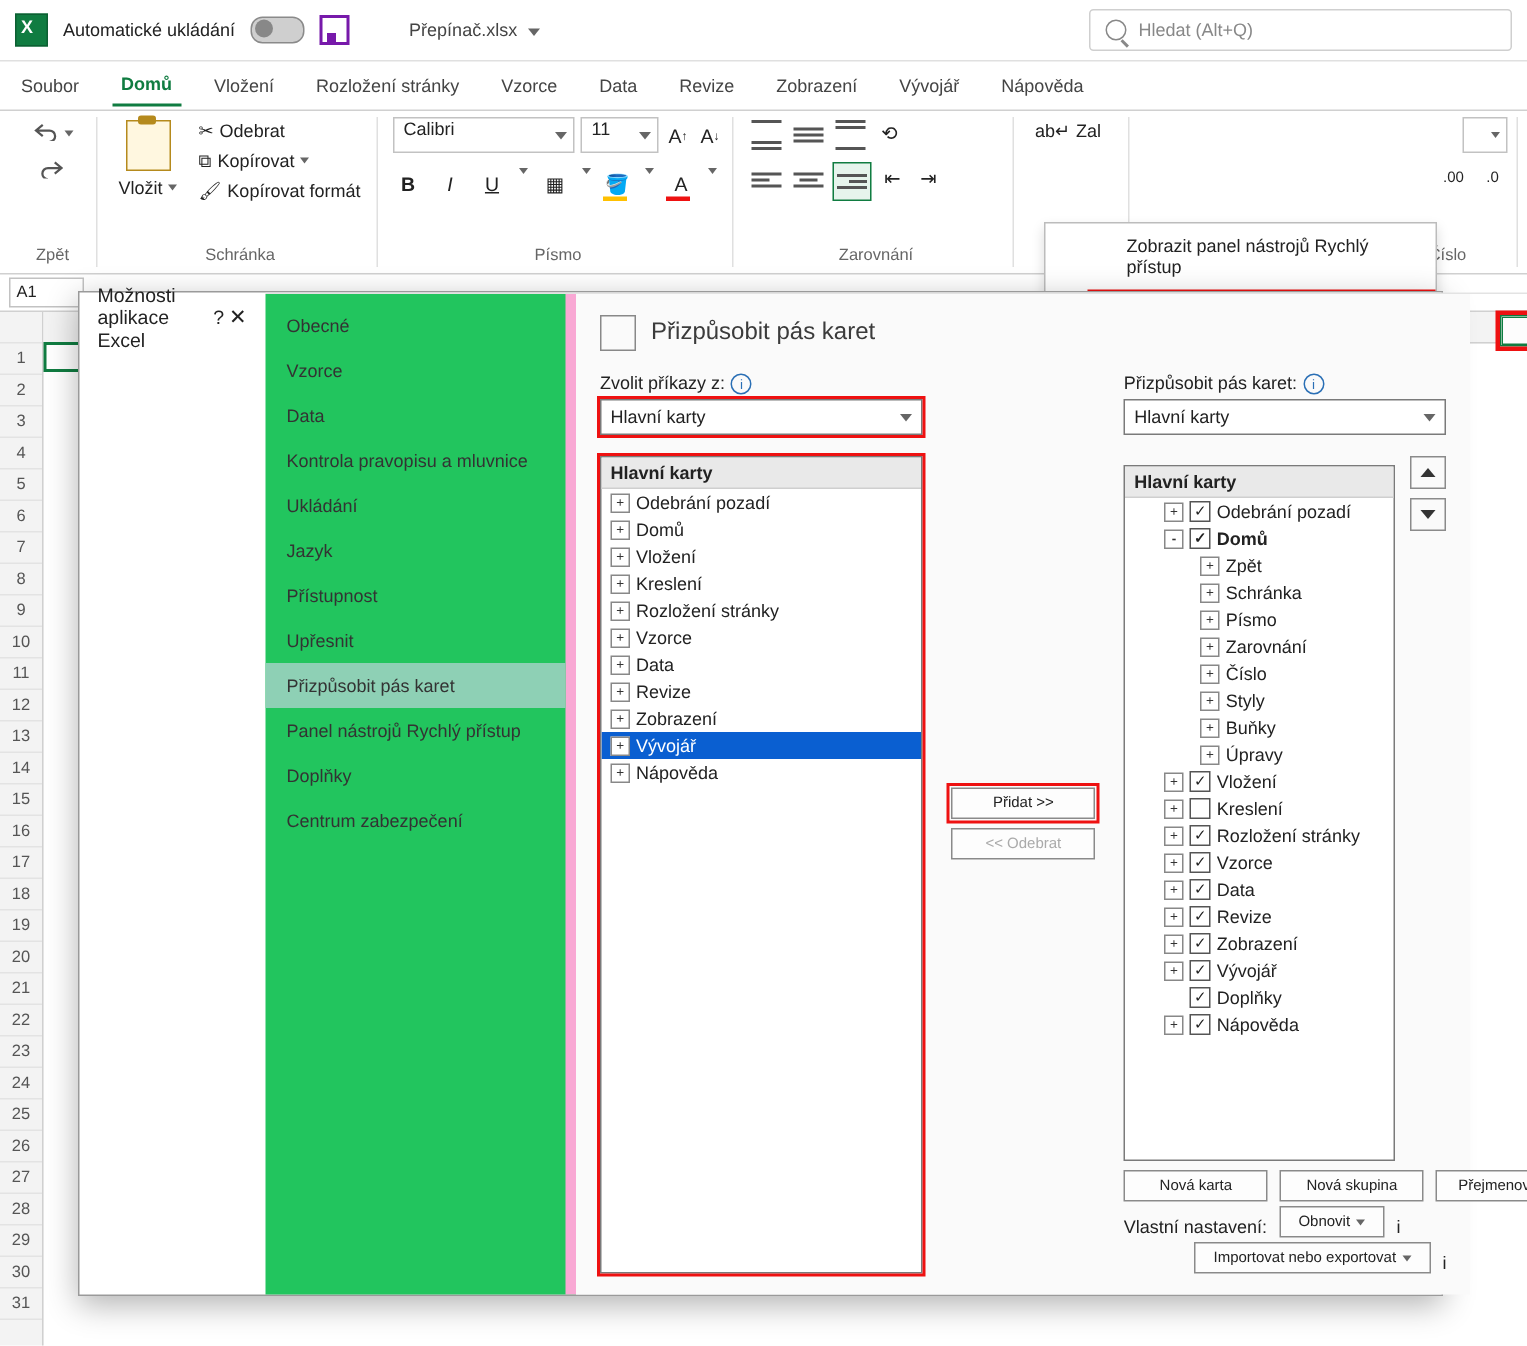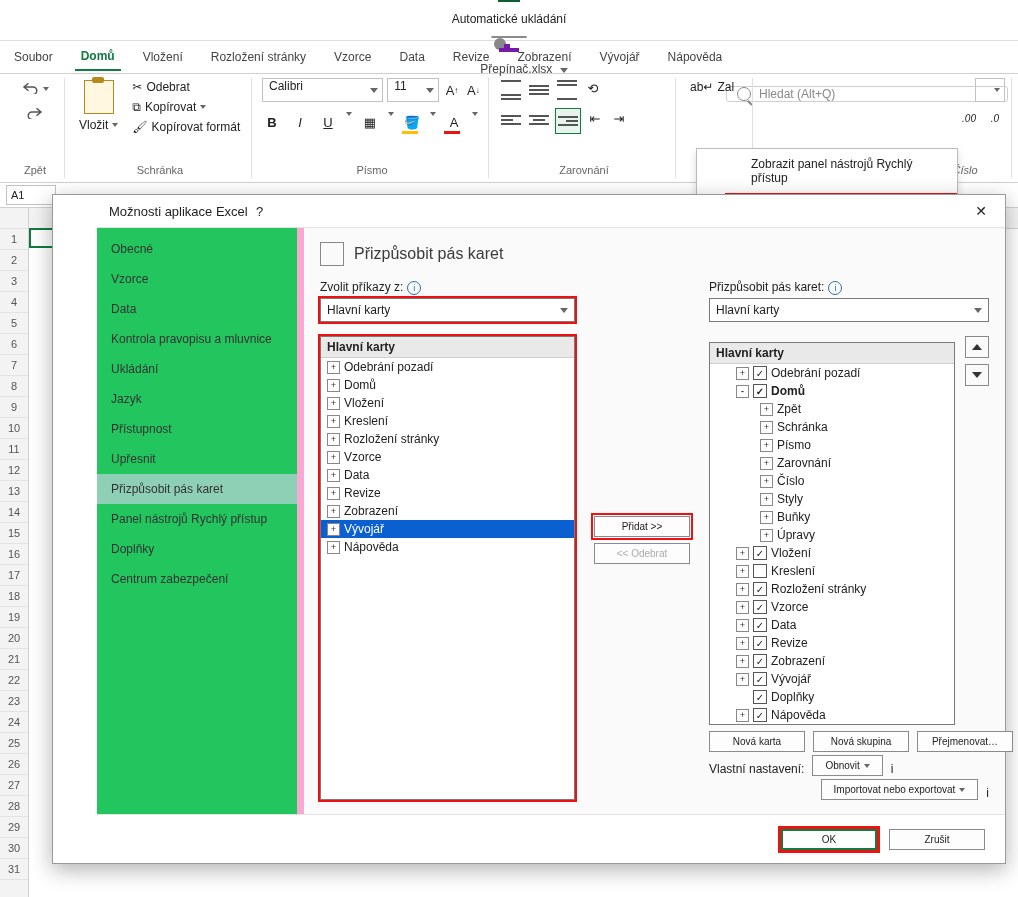--- a/index.html
+++ b/index.html
@@ -1,19 +1,19 @@
 <!DOCTYPE html>
 <html><head>
 <meta charset="utf-8">
 <style>
   html,body{margin:0;padding:0;font-family:"Segoe UI",Arial,sans-serif;font-size:12px;color:#222;background:#fff;}
   body{width:1018px;height:897px;position:relative;overflow:hidden;}
 
   
-  .titlebar{height:40px;display:flex;align-items:center;padding:0 10px;gap:10px;border-bottom:1px solid #e0e0e0;flex-direction:column;}
+  .titlebar{height:40px;display:flex;align-items:center;padding:0 10px;gap:10px;border-bottom:1px solid #e0e0e0;}
   .app-icon{width:20px;height:20px;background:#107c41;border:1px solid #0d5f33;position:relative;}
   .app-icon::after{content:"X";position:absolute;left:3px;top:1px;color:#fff;font-weight:bold;font-size:12px;}
   .autosave-toggle{width:34px;height:16px;border-radius:8px;background:#cfcfcf;position:relative;border:1px solid #8a8a8a;}
   .autosave-toggle::after{content:"";width:12px;height:12px;background:#888;border-radius:50%;position:absolute;left:2px;top:1px;}
   .save-icon{width:16px;height:16px;border:2px solid #7719aa;position:relative;}
   .save-icon::after{content:"";position:absolute;bottom:0;left:3px;width:6px;height:6px;background:#7719aa;}
   .doc-title{font-size:12px;color:#444;margin-left:30px;}
   .doc-title .caret{margin-left:4px;display:inline-block;width:0;height:0;border-left:4px solid transparent;border-right:4px solid transparent;border-top:5px solid #666;}
   .searchbar{margin-left:auto;height:26px;border:1px solid #cfcfcf;border-radius:3px;min-width:260px;display:flex;align-items:center;padding:0 10px;color:#888;gap:8px;}
   .mag-icon{width:12px;height:12px;border:1.5px solid #888;border-radius:50%;position:relative;}
@@ -63,21 +63,21 @@
   .sheet{position:relative;height:calc(897px - 40px - 32px - 100px - 24px);display:flex;}
   .rowhdrs{width:28px;background:#f3f3f3;border-right:1px solid #d0d0d0;}
   .rowhdr{height:20px;border-bottom:1px solid #e3e3e3;font-size:11px;color:#555;text-align:center;line-height:20px;}
   .gridarea{flex:1;position:relative;}
   .colhdrs{height:20px;background:#f3f3f3;border-bottom:1px solid #d0d0d0;display:flex;}
   .colhdr{width:64px;border-right:1px solid #e3e3e3;font-size:11px;color:#555;text-align:center;line-height:20px;}
   .cellgrid{position:absolute;inset:20px 0 0 0;}
   .sel-cell{position:absolute;left:0;top:0;width:64px;height:20px;border:2px solid #107c41;box-sizing:border-box;}
 
   
-  .modal{position:absolute;left:52px;top:194px;width:908px;height:668px;background:#fff;border:1px solid #9a9a9a;box-shadow:0 6px 20px rgba(0,0,0,.3);z-index:30;display:flex;flex-direction:column;padding-left:44px;}
+  .modal{position:absolute;left:52px;top:194px;width:908px;height:668px;background:#fff;border:1px solid #9a9a9a;box-shadow:0 6px 20px rgba(0,0,0,.3);z-index:30;display:flex;flex-direction:row;}
   .dlg-title{height:32px;display:flex;align-items:center;padding:0 12px;font-size:13px;}
   .dlg-close{margin-left:auto;width:24px;height:24px;display:flex;align-items:center;justify-content:center;cursor:pointer;font-size:14px;}
   .dlg-help{width:24px;text-align:center;cursor:pointer;font-size:13px;}
   .dlg-body{flex:1;display:flex;border-top:1px solid #e3e3e3;}
   .dlg-nav{width:200px;background:#22c55e;border-right:7px solid #f9a8d4;padding:6px 0;}
   .dlg-nav-item{padding:8px 14px;cursor:pointer;font-size:12px;color:#333;}
   .dlg-nav-item.active{background:#8ed0b5;}
   .dlg-main{flex:1;background:#fafafa;padding:14px 16px;position:relative;display:flex;flex-direction:column;}
   .dlg-heading{display:flex;align-items:center;gap:10px;color:#3b3b3b;font-size:16px;margin-bottom:14px;}
   .dlg-heading .hicon{width:22px;height:22px;border:1px solid #888;position:relative;}
@@ -259,21 +259,21 @@
   <div class="group" style="width:60px;">
     <div class="grp-body">
         <div class="btn">
           <span>ab↵</span>
           <span>Zal</span>
         </div>
       </div>
     <div></div>
   </div>
 
-  <div class="group" style="margin-left:auto;width:80px;font-style:italic;">
+  <div class="group" style="margin-left:auto;width:80px;">
     <div class="vstack" style="gap:6px;align-items:flex-end;">
       <div class="num-fmt" style="display:flex;align-items:center;justify-content:flex-end;">
           <span class="small-caret" style="margin-right:4px;"></span>
         </div>
       <div style="display:flex;gap:6px;">
         <span class="fmt-btn" style="font-size:10px;">.00</span>
         <span class="fmt-btn" style="font-size:10px;">.0</span>
       </div>
     </div>
     <div class="group-label">Číslo</div>

